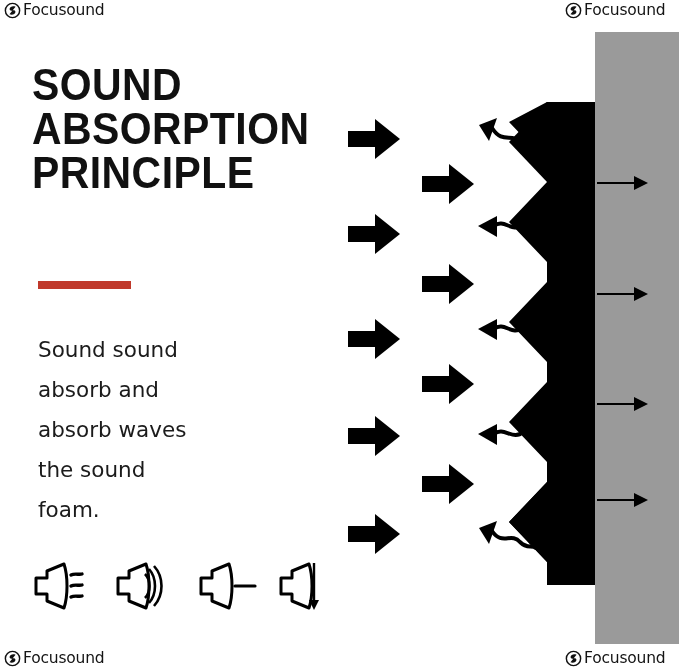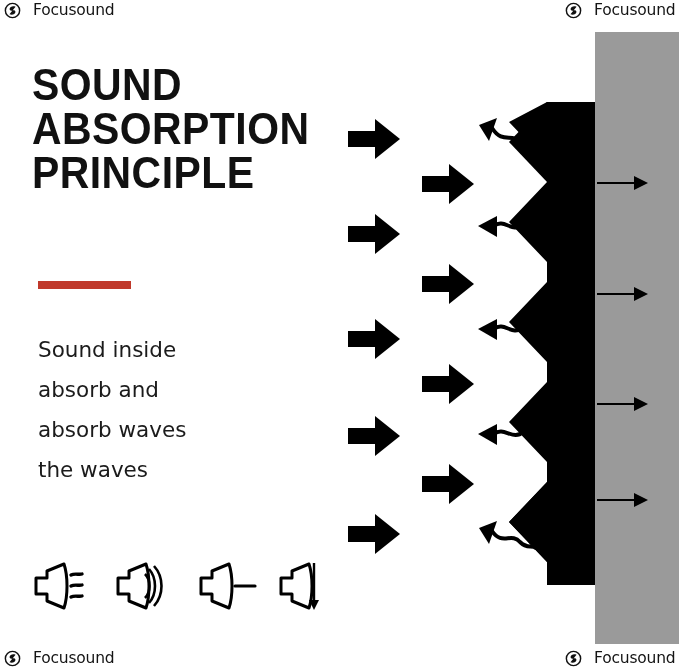--- a/index.html
+++ b/index.html
@@ -6,21 +6,21 @@
   body{
     width:679px;height:671px;
     background:#ffffff;
     font-family:"Liberation Sans","DejaVu Sans",sans-serif;
     overflow:hidden;
     position:relative;
   }
   #stage{position:absolute;left:0;top:0;width:679px;height:671px;overflow:hidden;background:#fff;}
 
   
-  .logo{position:absolute;display:flex;align-items:center;gap:12px;}
+  .logo{position:absolute;display:flex;align-items:center;gap:2px;}
   .logo .mark{width:17px;height:17px;display:block;flex:0 0 auto;}
   .logo .word{
     font-size:15.5px;
     letter-spacing:-0.2px;
     color:#141414;
     font-family:"DejaVu Sans","Liberation Sans",sans-serif;
     line-height:1;
     white-space:nowrap;
   }
   #logo-tl{left:4px;top:2px;}
@@ -172,24 +172,25 @@
 
   <div id="headline">
     <span class="hl">SOUND</span>
     <span class="hl">ABSORPTION</span>
     <span class="hl">PRINCIPLE</span>
   </div>
 
   <div id="rule"></div>
 
   <div id="body-copy">
-    <div>Sound inside</div>
+    <div>Sound sound</div>
     <div>absorb and</div>
     <div>absorb waves</div>
-    <div>the waves</div>
+    <div>the sound</div>
+    <div>foam.</div>
   </div>
 
   <div id="icon-row">
 
     <svg style="left:0px;" width="62" height="60" viewBox="0 0 62 60">
       <path d="M6,22 L6,38 L17,38 L17,45 L34,52 C38,40 38,20 34,8 L17,15 L17,22 Z" fill="#ffffff" stroke="#000000" stroke-width="3" stroke-linejoin="round"></path>
       <path d="M41,19 C45,17 49,19 52,18" fill="none" stroke="#000000" stroke-width="3.4" stroke-linecap="round"></path>
       <path d="M41,30 C45,28 49,30 52,29" fill="none" stroke="#000000" stroke-width="3.4" stroke-linecap="round"></path>
       <path d="M41,41 C45,39 49,41 52,40" fill="none" stroke="#000000" stroke-width="3.4" stroke-linecap="round"></path>
     </svg>

